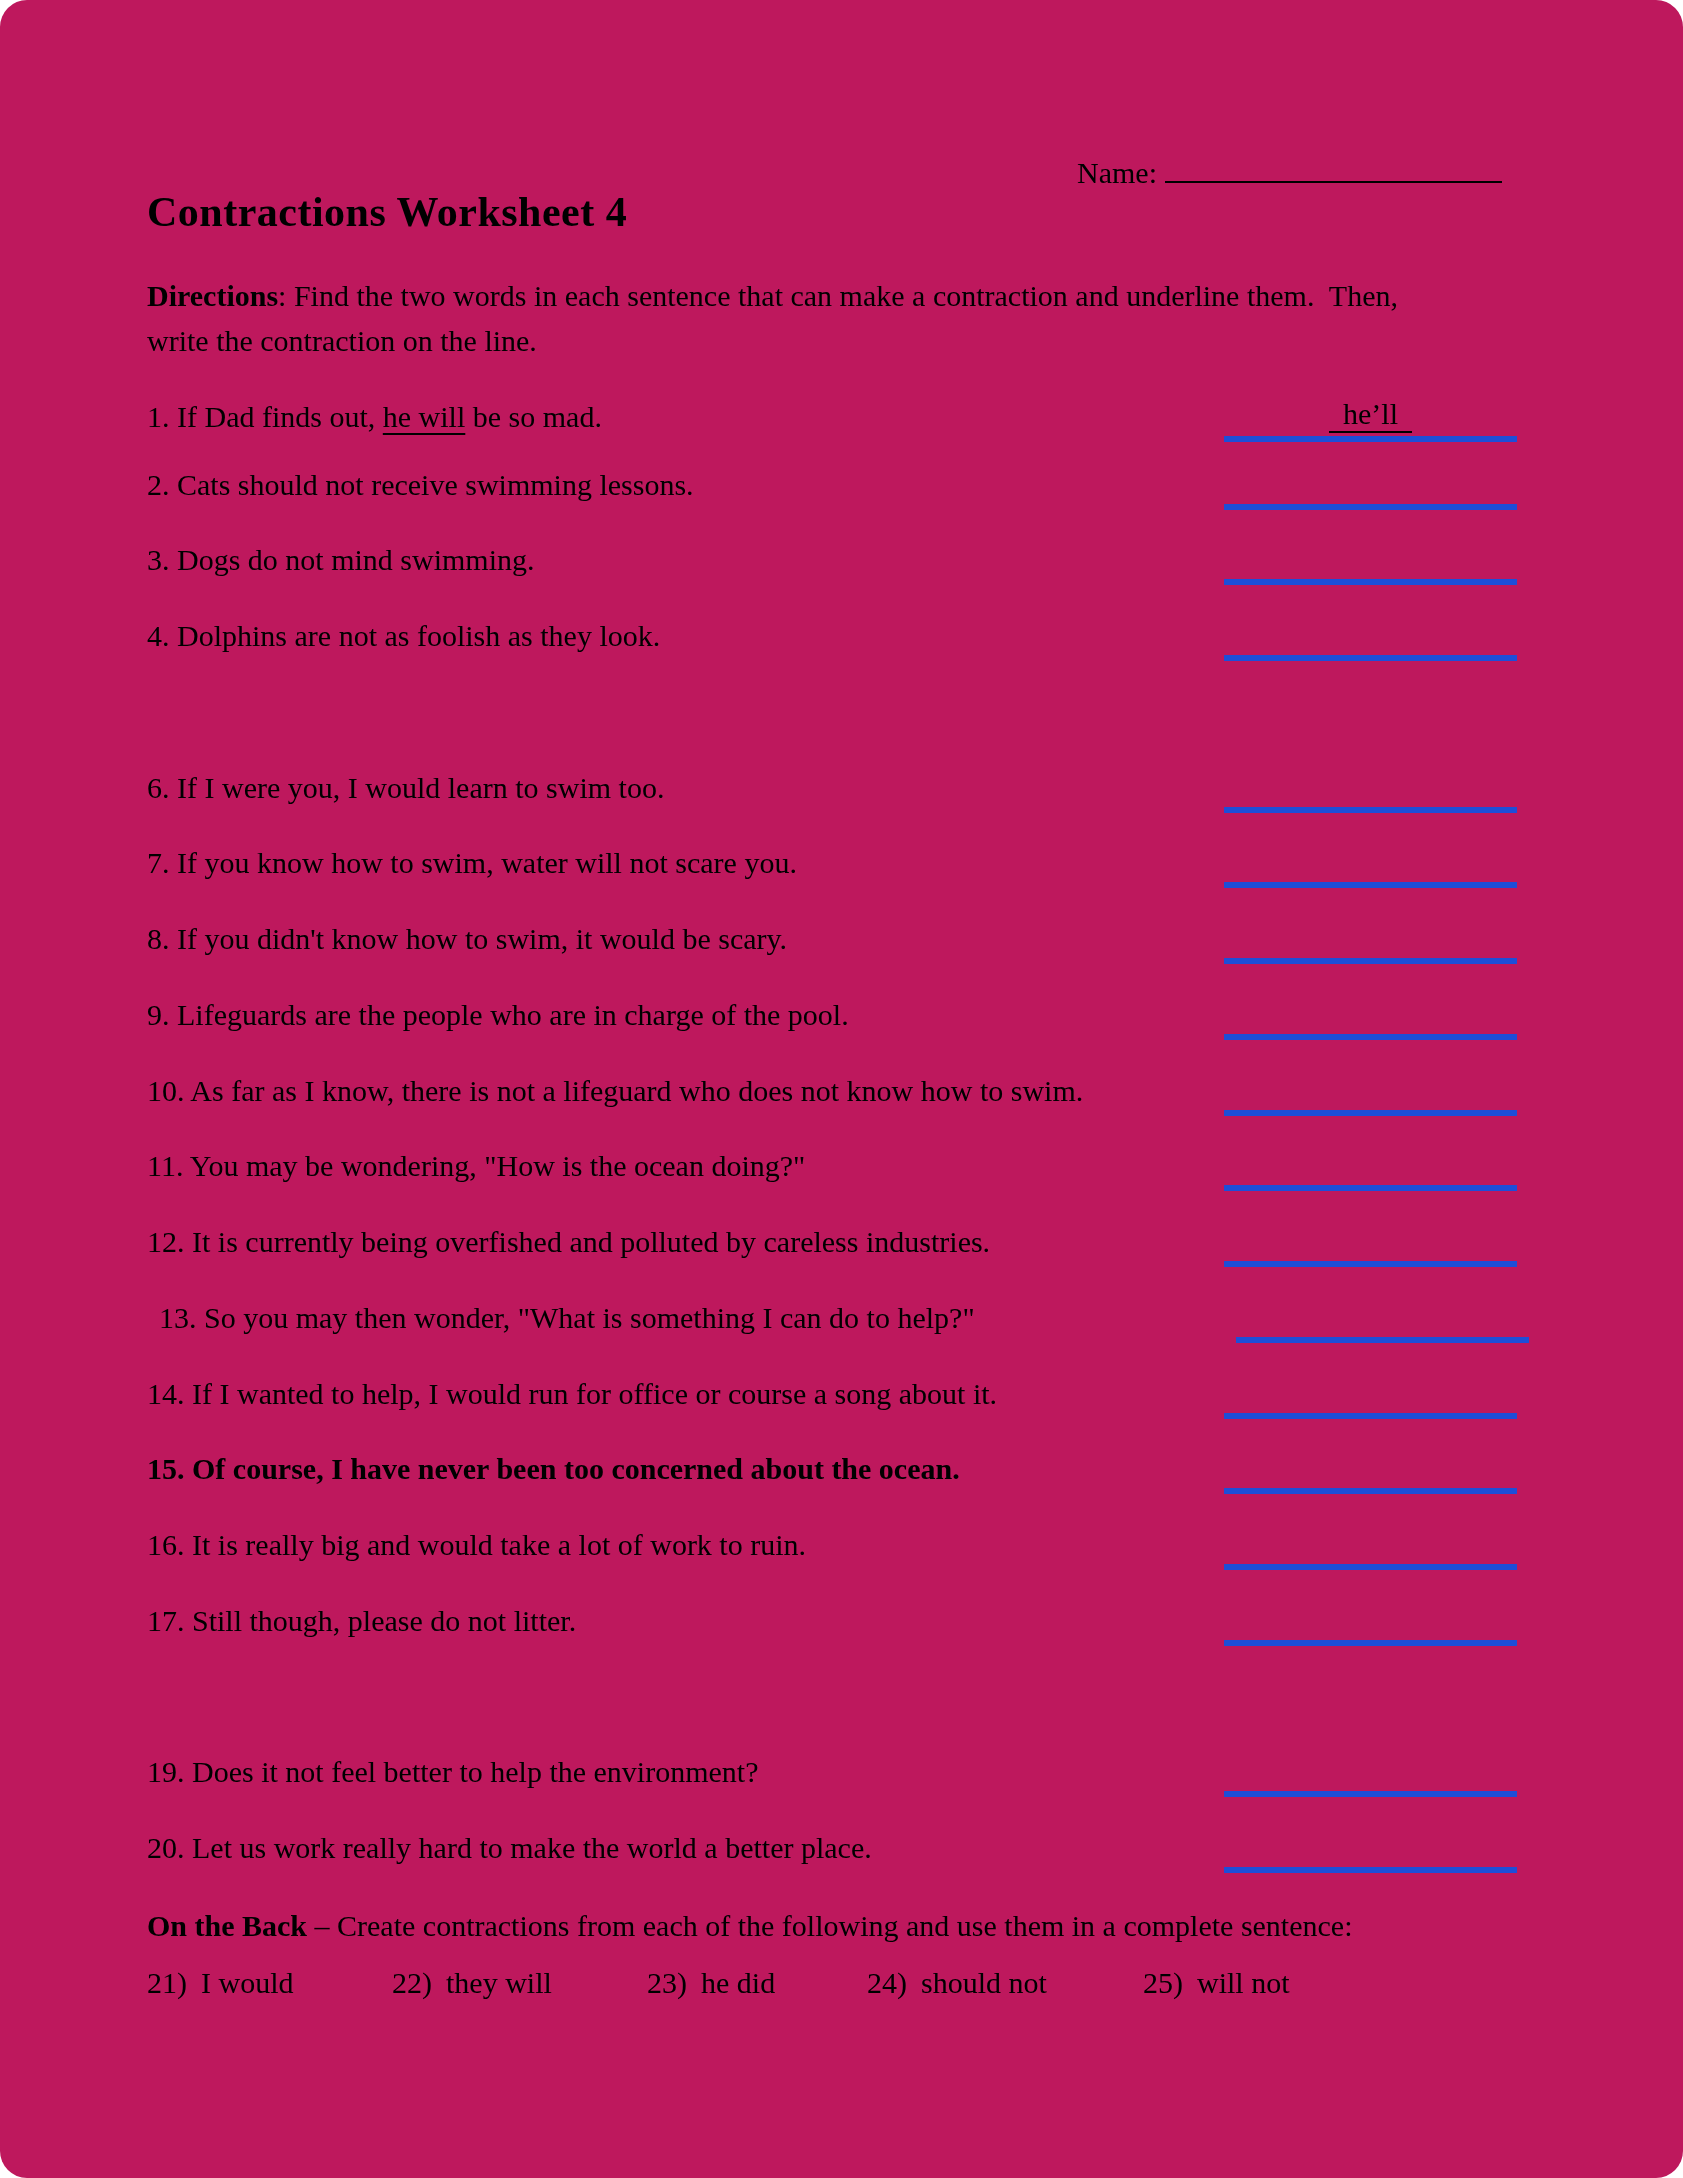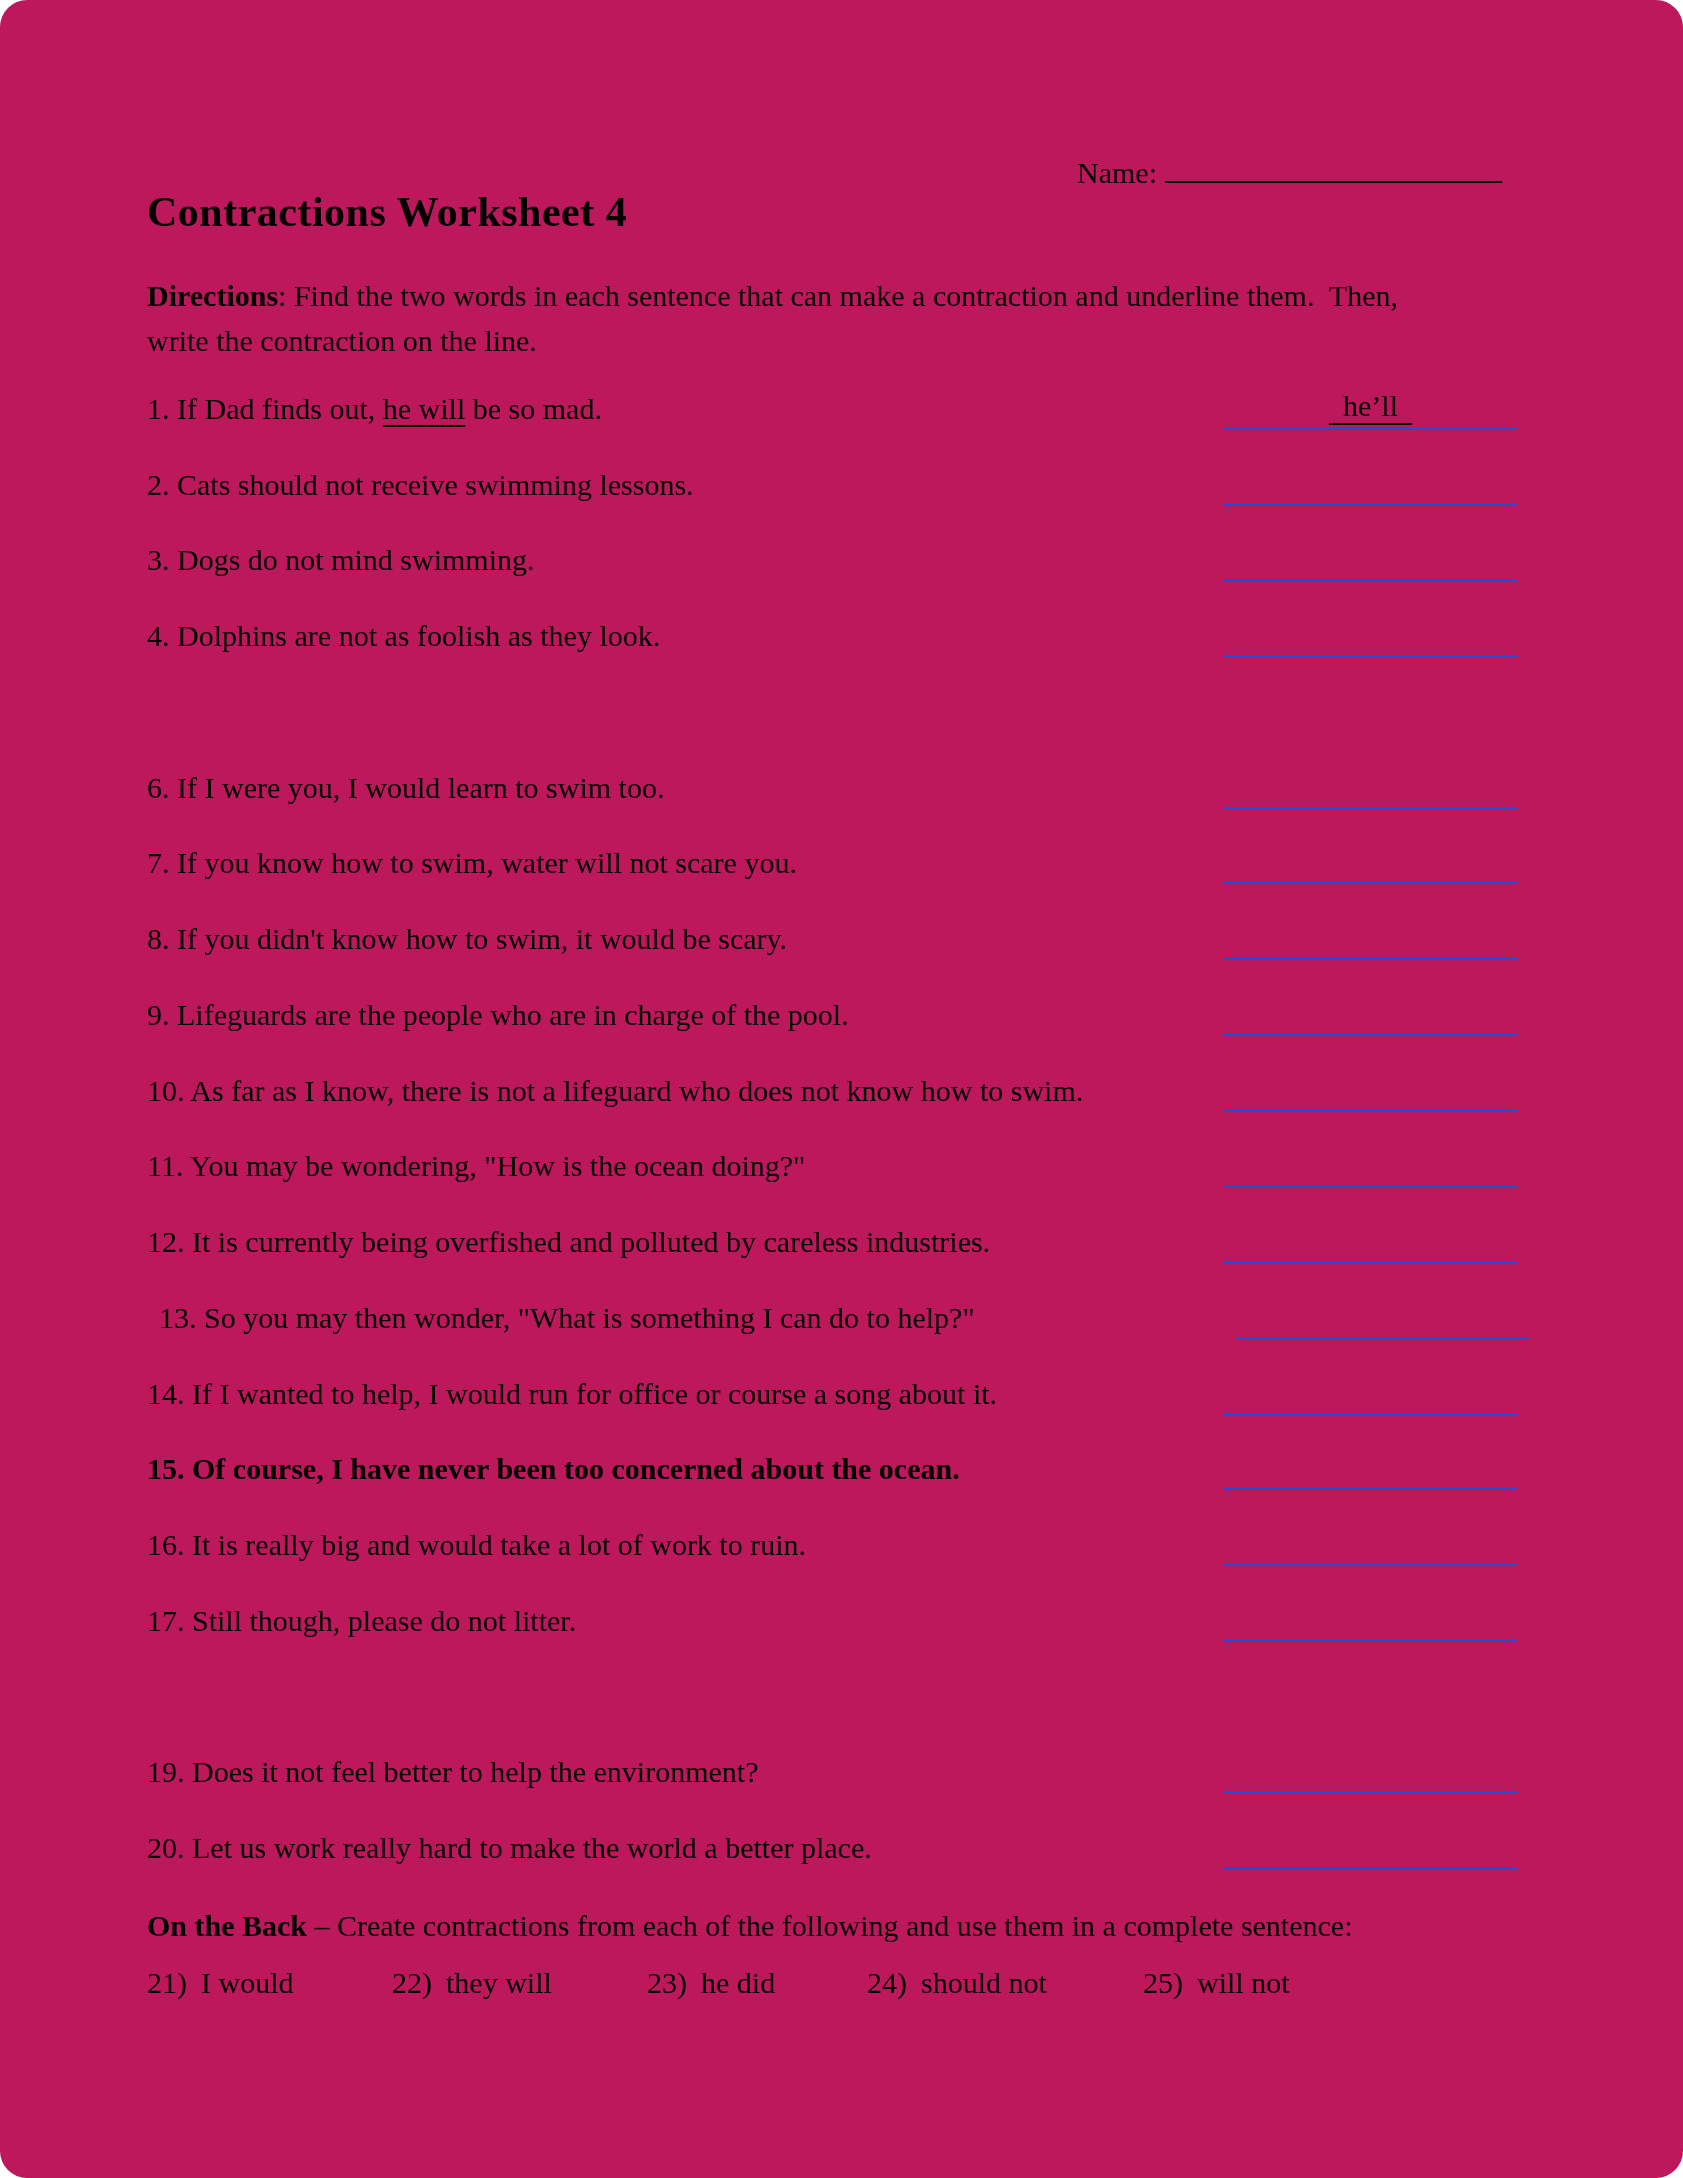--- a/index.html
+++ b/index.html
@@ -21,21 +21,21 @@
   
   .directions{position:absolute;left:147px;top:273px;width:1445px;line-height:45px;}
   .directions b{font-weight:bold;}
   
   .qlist{position:absolute;left:147px;top:378px;width:1390px;height:1520px;}
   .row{position:absolute;left:0;width:100%;height:76px;}
   .sentence{position:absolute;left:0;top:14px;white-space:nowrap;}
   .ul{text-decoration:underline;text-underline-offset:6px;text-decoration-thickness:2px;}
   .blank{
     position:absolute;left:1077px;top:2px;width:293px;height:48px;
-    border-bottom:2px solid #1d4ed8;
+    border-bottom:6px solid #1d4ed8;
     display:flex;justify-content:center;align-items:flex-end;
   }
   .answer{border-bottom:2px solid #000;padding:0 14px 2px;margin-bottom:3px;line-height:1;}
   
   .back-heading{position:absolute;left:147px;top:1909px;width:1445px;}
   .back-heading b{font-weight:bold;}
   .back-items{position:absolute;left:147px;top:1966px;width:1445px;height:50px;}
   .back-item{position:absolute;top:0;white-space:nowrap;}
   .back-item:nth-child(1){left:0;}
   .back-item:nth-child(2){left:245px;}
@@ -54,21 +54,21 @@
   </div>
 
   <div class="title">Contractions Worksheet 4</div>
 
   <div class="directions">
     <div><b>Directions</b><span>: Find the two words in each sentence that can make a contraction and underline them.&nbsp; Then,</span></div>
     <div>write the contraction on the line.</div>
   </div>
 
   <div class="qlist">
-      <div class="row" style="top: 0px; font-family: Liberation Serif, serif;">
+      <div class="row" style="top: 8px; font-family: Liberation Serif, serif;">
         <div class="sentence"><span>1. </span><span>If Dad finds out, </span><span class="ul">he will</span><span> be so mad.</span></div>
         <div class="blank">
           <span class="answer">he’ll</span>
         </div>
       </div>
       <div class="row" style="top: 76px; text-align: right;">
         <div class="sentence"><span>2. </span><span>Cats should not receive swimming lessons.</span></div>
         <div class="blank"></div>
       </div>
       <div class="row" style="top: 151px;">

